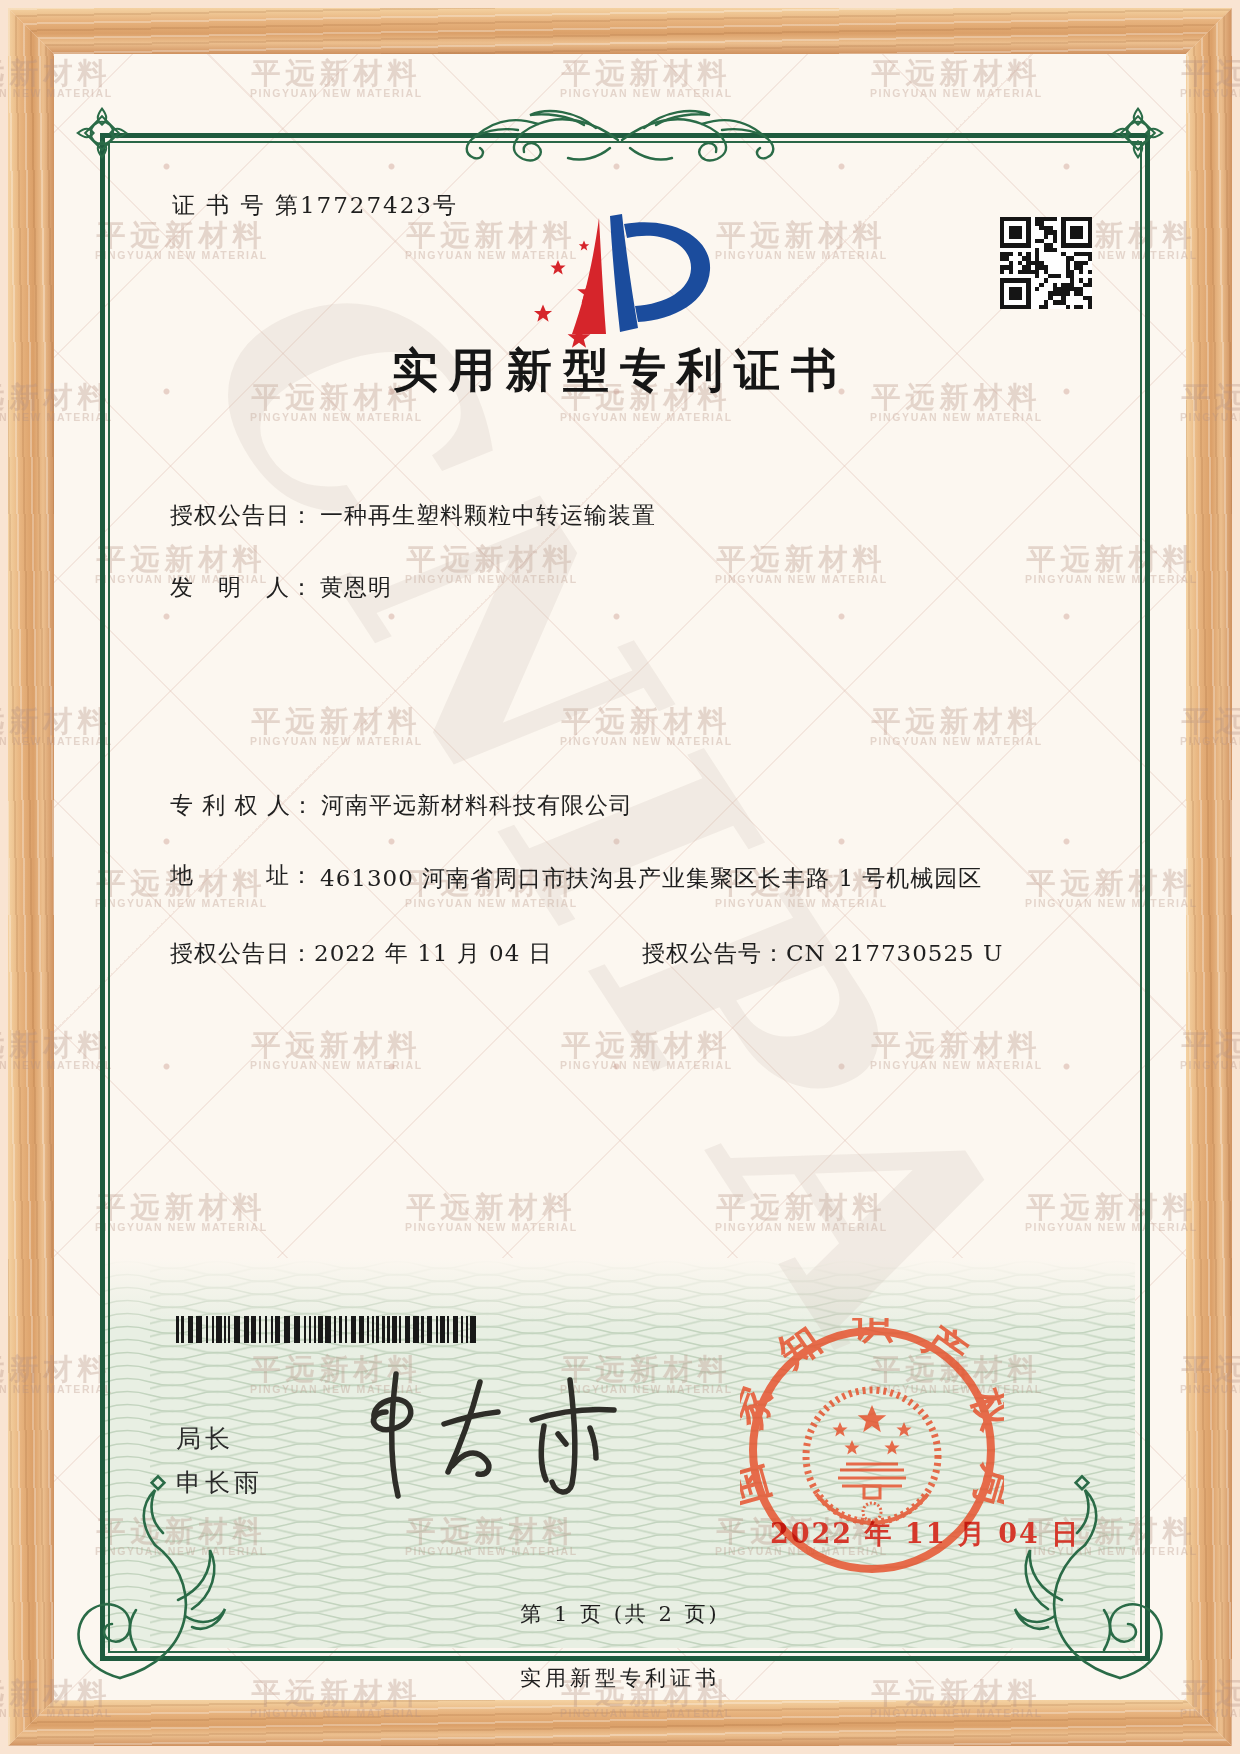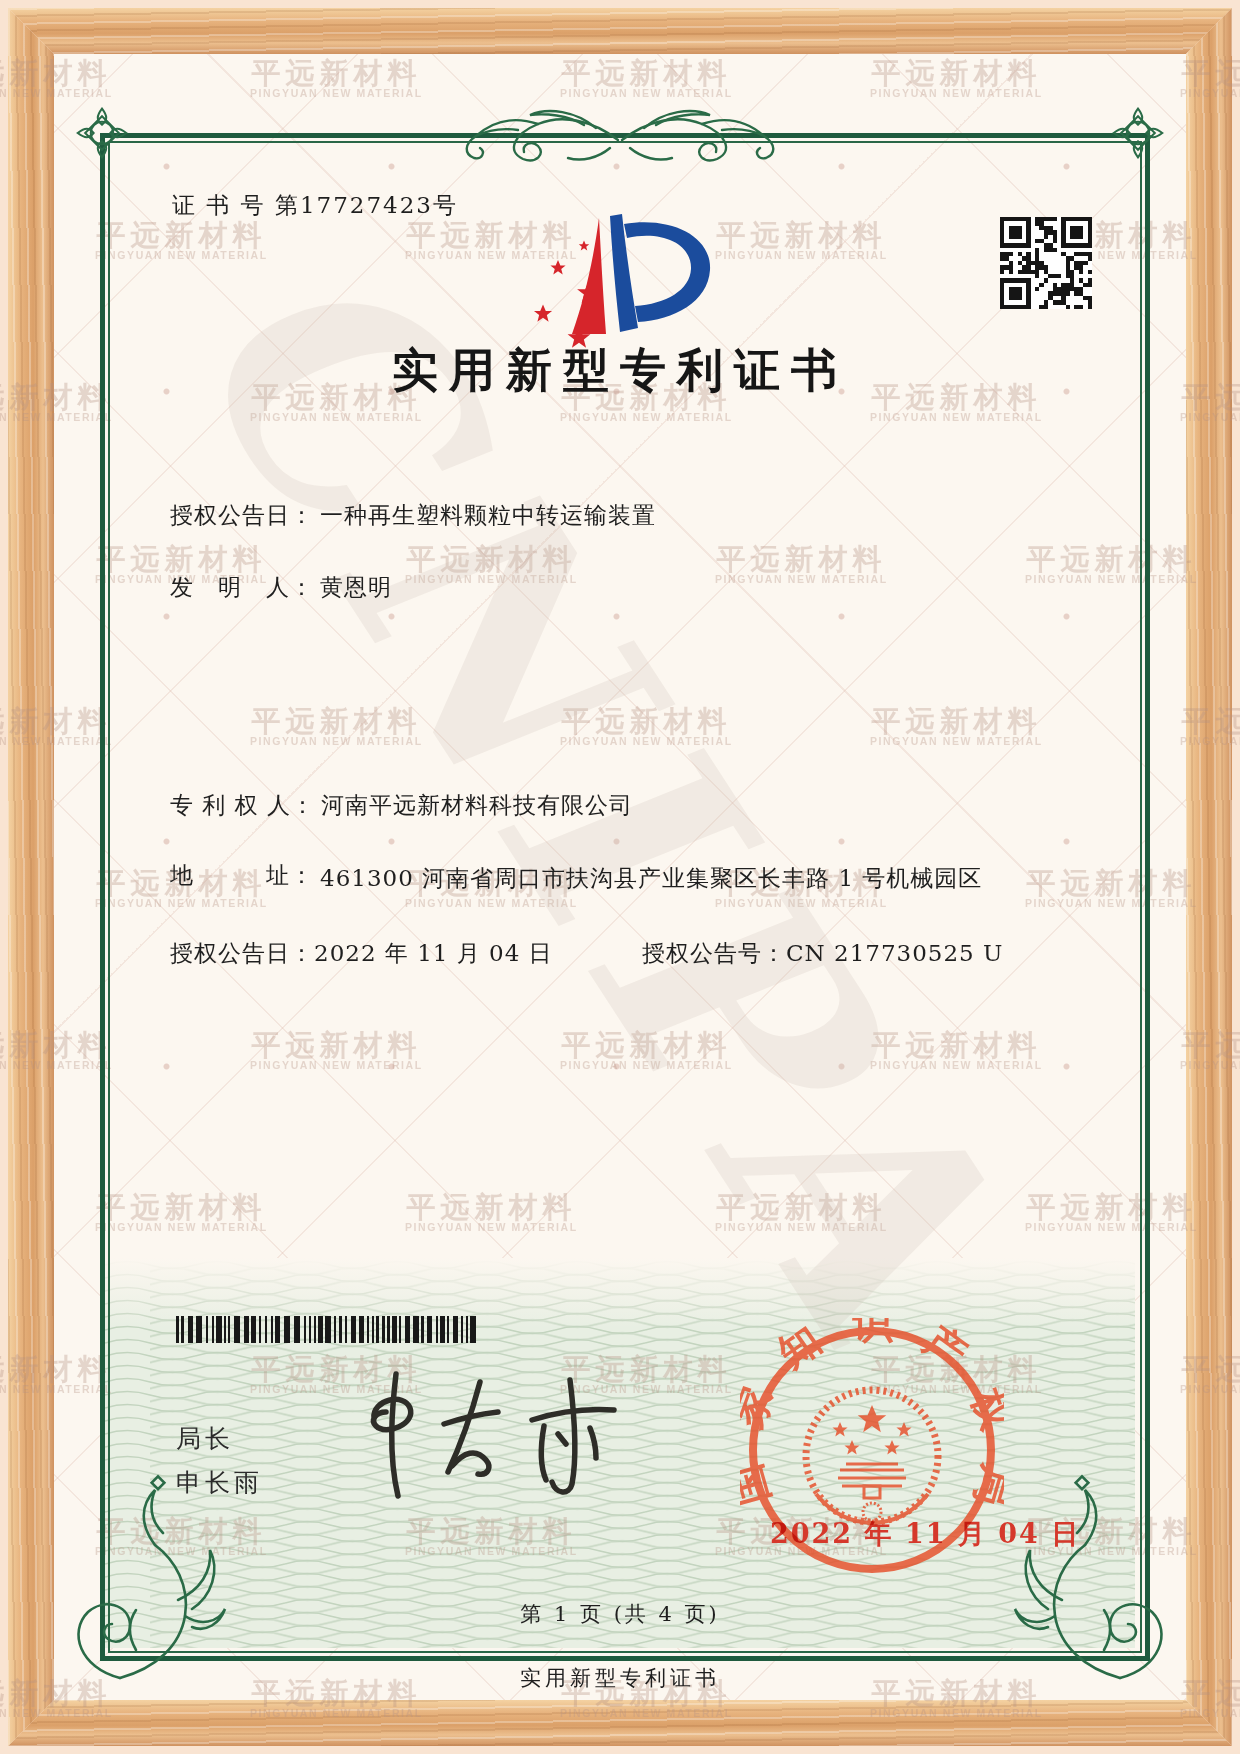--- a/index.html
+++ b/index.html
@@ -635,17 +635,17 @@
           <circle cx="132" cy="194" r="9" stroke-width="3" stroke-dasharray="2 2"></circle>
           <path d="M76,176 C94,198 112,204 132,205 M188,176 C170,198 152,204 132,205" stroke-width="4"></path>
         </g>
       </g>
       <defs>
         <path id="st2" d="M0,-10 L2.94,-3.09 L9.51,-3.09 L4.05,1.18 L5.88,8.09 L0,4 L-5.88,8.09 L-4.05,1.18 L-9.51,-3.09 L-2.94,-3.09 Z"></path>
       </defs>
     </svg>
     <div class="seal-date">2022 年 11 月 04 日</div>
 
-    <div class="page-info">第 1 页 (共 4 页)</div>
+    <div class="page-info">第 1 页 (共 2 页)</div>
   </div>
 
   <div class="cont-note">实用新型专利证书</div>
 </div>
 
 </body></html>

